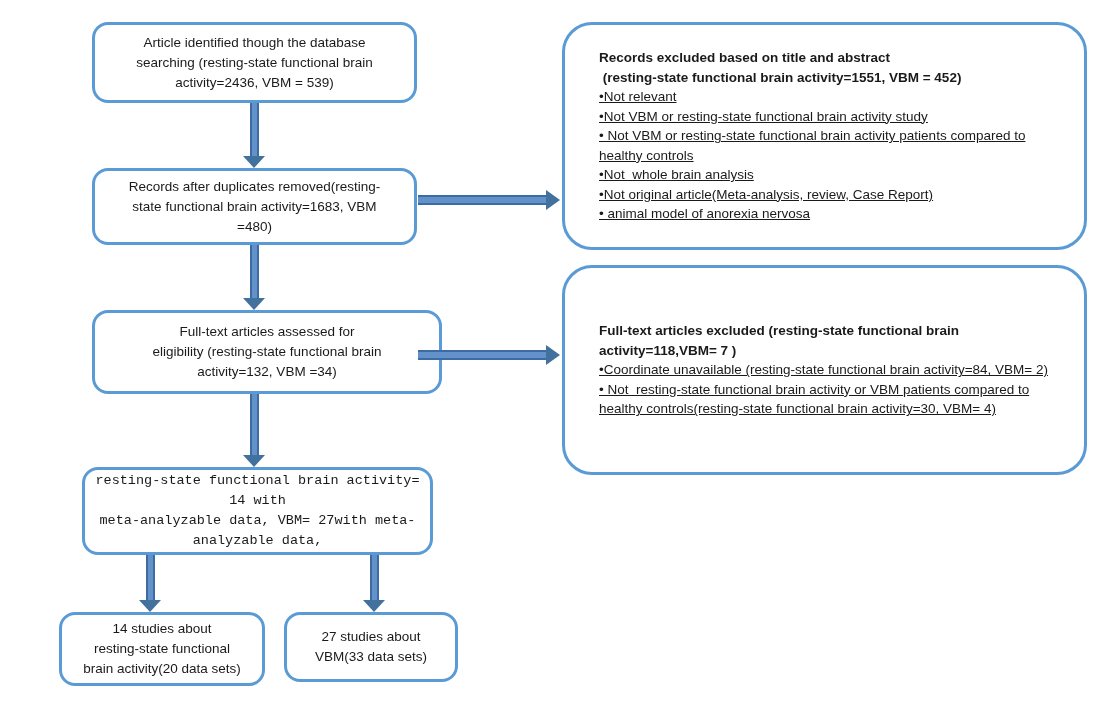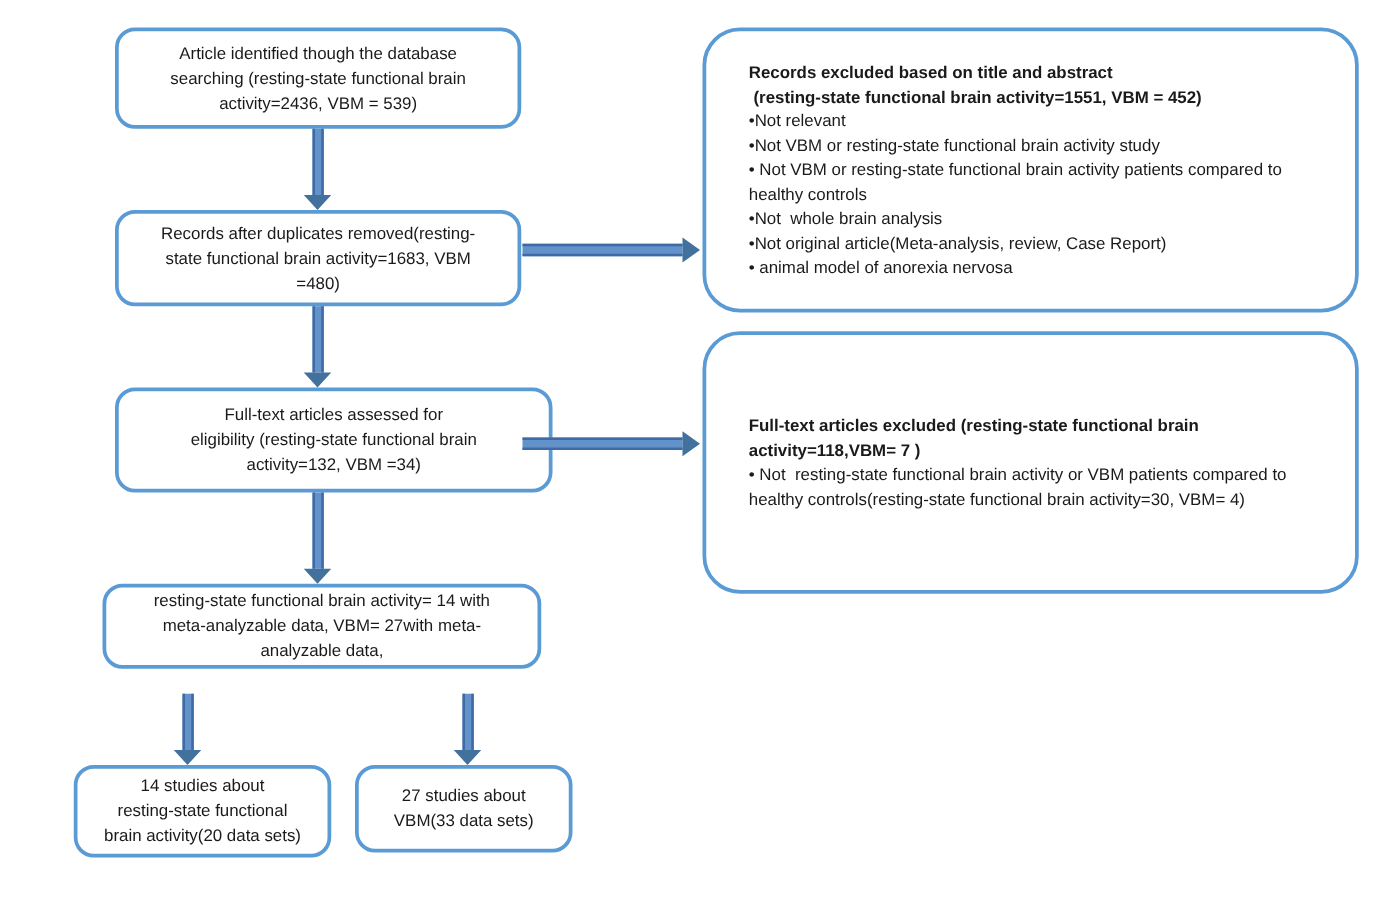--- a/index.html
+++ b/index.html
@@ -40,26 +40,27 @@
   .side .heading{
     font-weight:bold;
     white-space:pre-wrap;
     font-size:13.5px;
     line-height:19.5px;
   }
   .side .bullet{
     white-space:pre-wrap;
     font-size:13.5px;
     line-height:19.5px;
+    text-decoration:underline;
   }
   
   #box-identified {left:45px;  top:22px;  width:325px; height:81px;}
   #box-duplicates {left:45px;  top:168px; width:325px; height:77px;}
   #box-fulltext   {left:45px;  top:310px; width:350px; height:84px;}
-  #box-meta       {left:35px;  top:467px; width:351px; height:68px;}
+  #box-meta       {left:35px;  top:467px; width:351px; height:88px;font-family:Liberation Mono, monospace;}
   #box-rs         {left:12px;  top:612px; width:206px; height:74px;}
   #box-vbm        {left:237px; top:612px; width:174px; height:70px;}
   #box-excl-title {left:515px; top:22px;  width:525px; height:228px;}
   #box-excl-full  {left:515px; top:265px; width:525px; height:210px;}
 
   
   .v-arrow{
     position:absolute;
     width:22px;
     display:flex;
@@ -156,20 +157,21 @@
     <div class="bullet">• Not VBM or resting-state functional brain activity patients compared to
 healthy controls</div>
     <div class="bullet">•Not  whole brain analysis</div>
     <div class="bullet">•Not original article(Meta-analysis, review, Case Report)</div>
     <div class="bullet">• animal model of anorexia nervosa</div>
   </div>
 
   <div class="box side" id="box-excl-full">
     <div class="heading">Full-text articles excluded (resting-state functional brain
 activity=118,VBM= 7 )</div>
+    <div class="bullet">•Coordinate unavailable (resting-state functional brain activity=84, VBM= 2)</div>
     <div class="bullet">• Not  resting-state functional brain activity or VBM patients compared to
 healthy controls(resting-state functional brain activity=30, VBM= 4)</div>
   </div>
 
   <div class="v-arrow" id="arrow-1">
     <div class="shaft"></div>
     <div class="head"></div>
   </div>
   <div class="v-arrow" id="arrow-2">
     <div class="shaft"></div>

